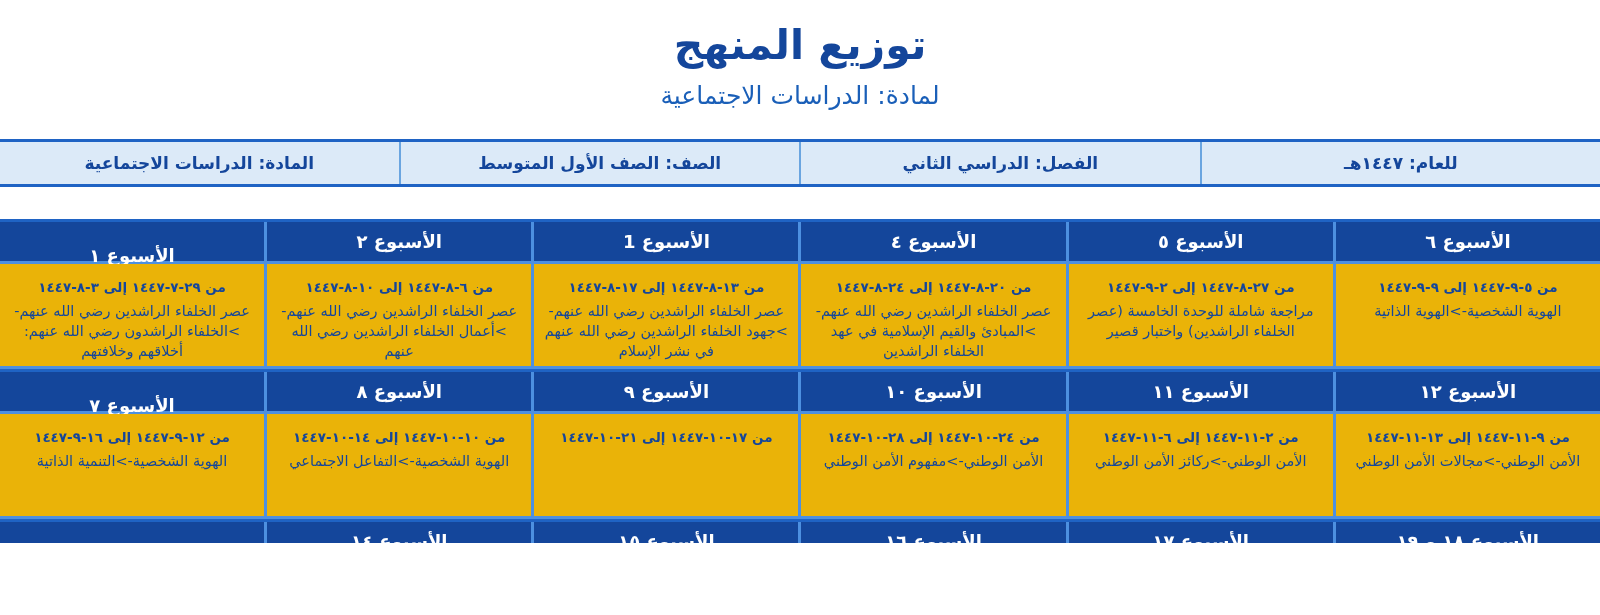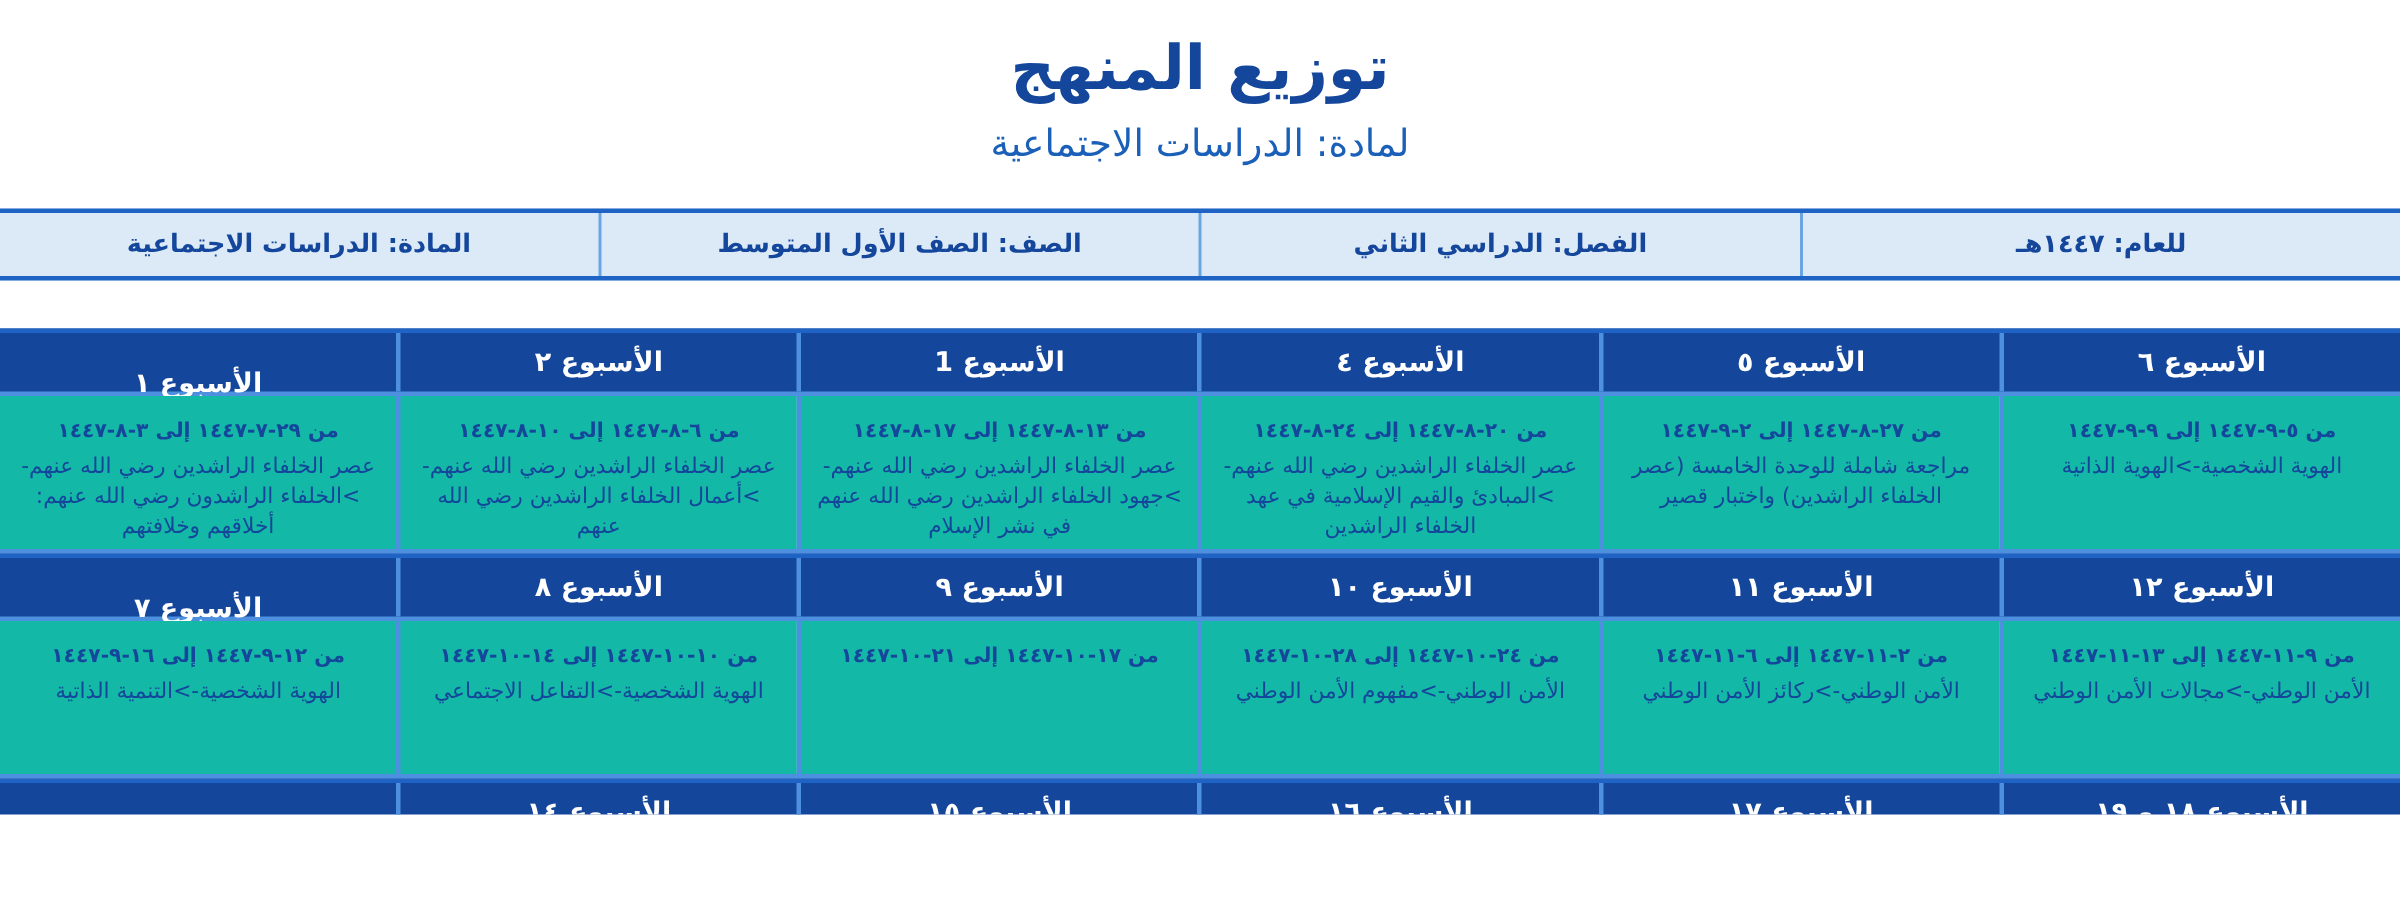--- a/index.html
+++ b/index.html
@@ -100,21 +100,21 @@
   }
   .body-cell {
     flex: 1 1 0;
     border-left: 3px solid #4d90e0;
     padding: 14px 9px 8px 9px;
     display: flex;
     flex-direction: column;
     align-items: center;
     justify-content: flex-start;
     overflow: hidden;
-    background: #14b8a6;
+    background: #eab308;
   }
   .body-cell:last-child { border-left: none; }
   .cell-dates {
     font-size: 13.5px;
     font-weight: bold;
     color: #14469b;
     text-align: center;
     line-height: 1.35;
     margin-bottom: 5px;
     white-space: nowrap;

